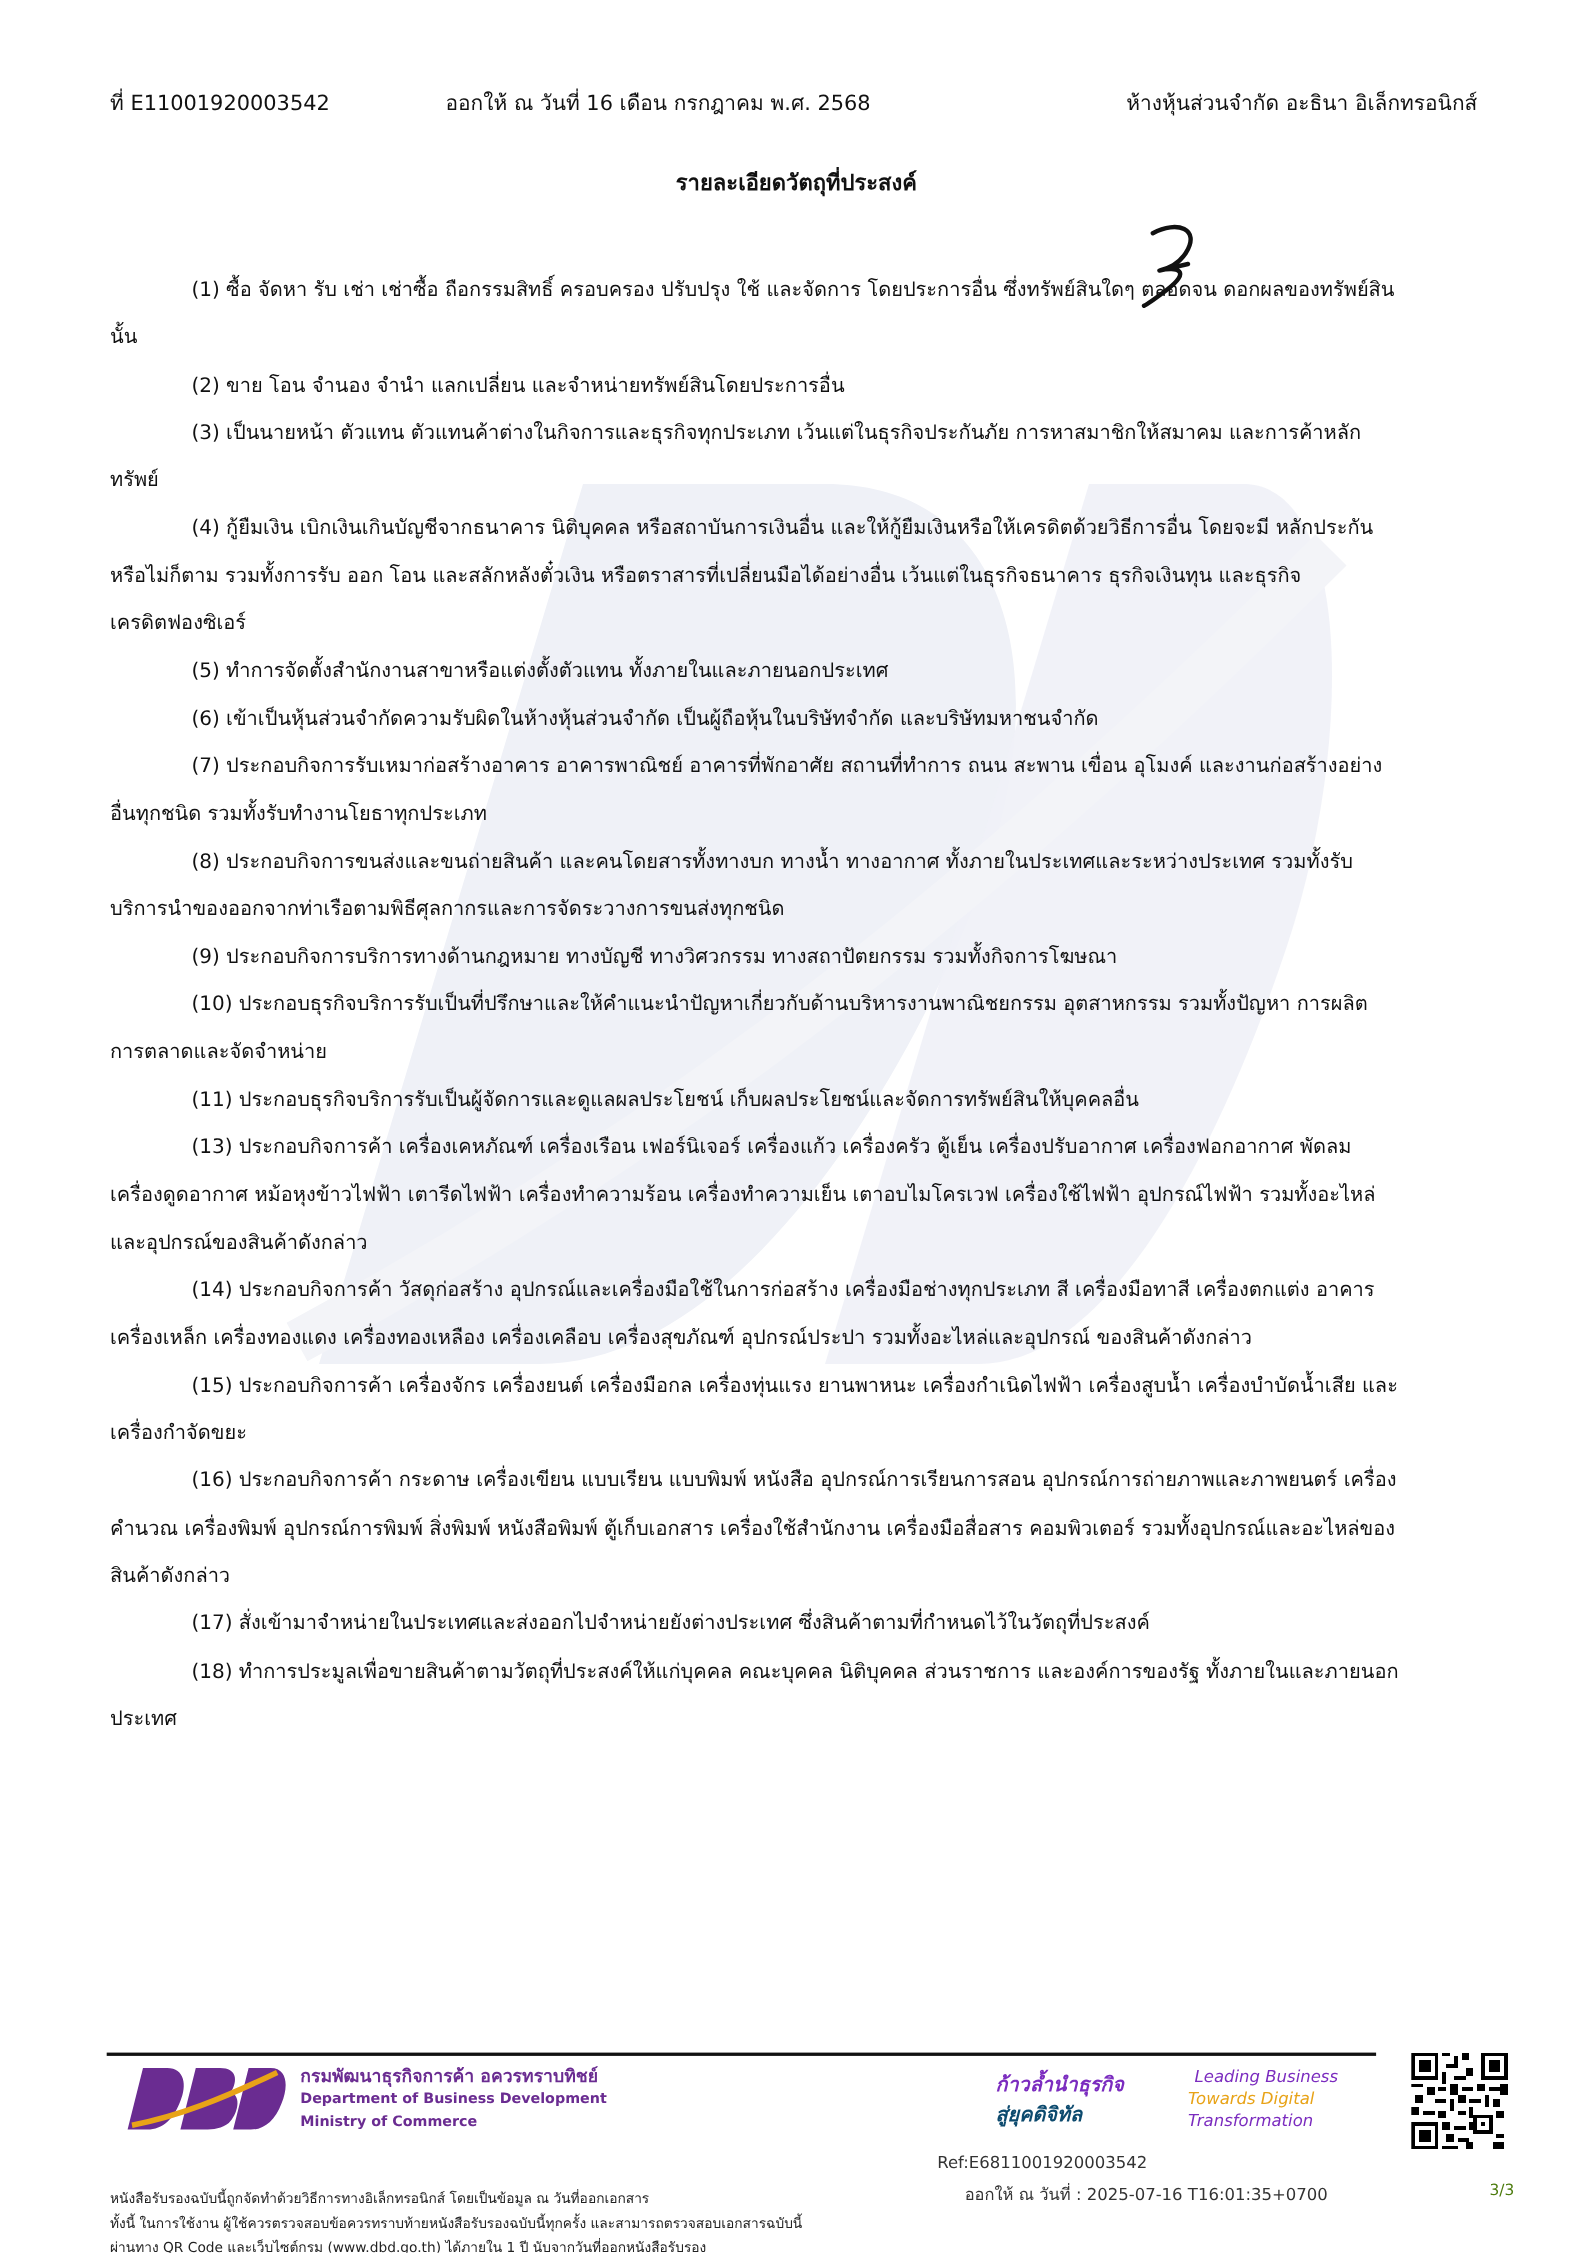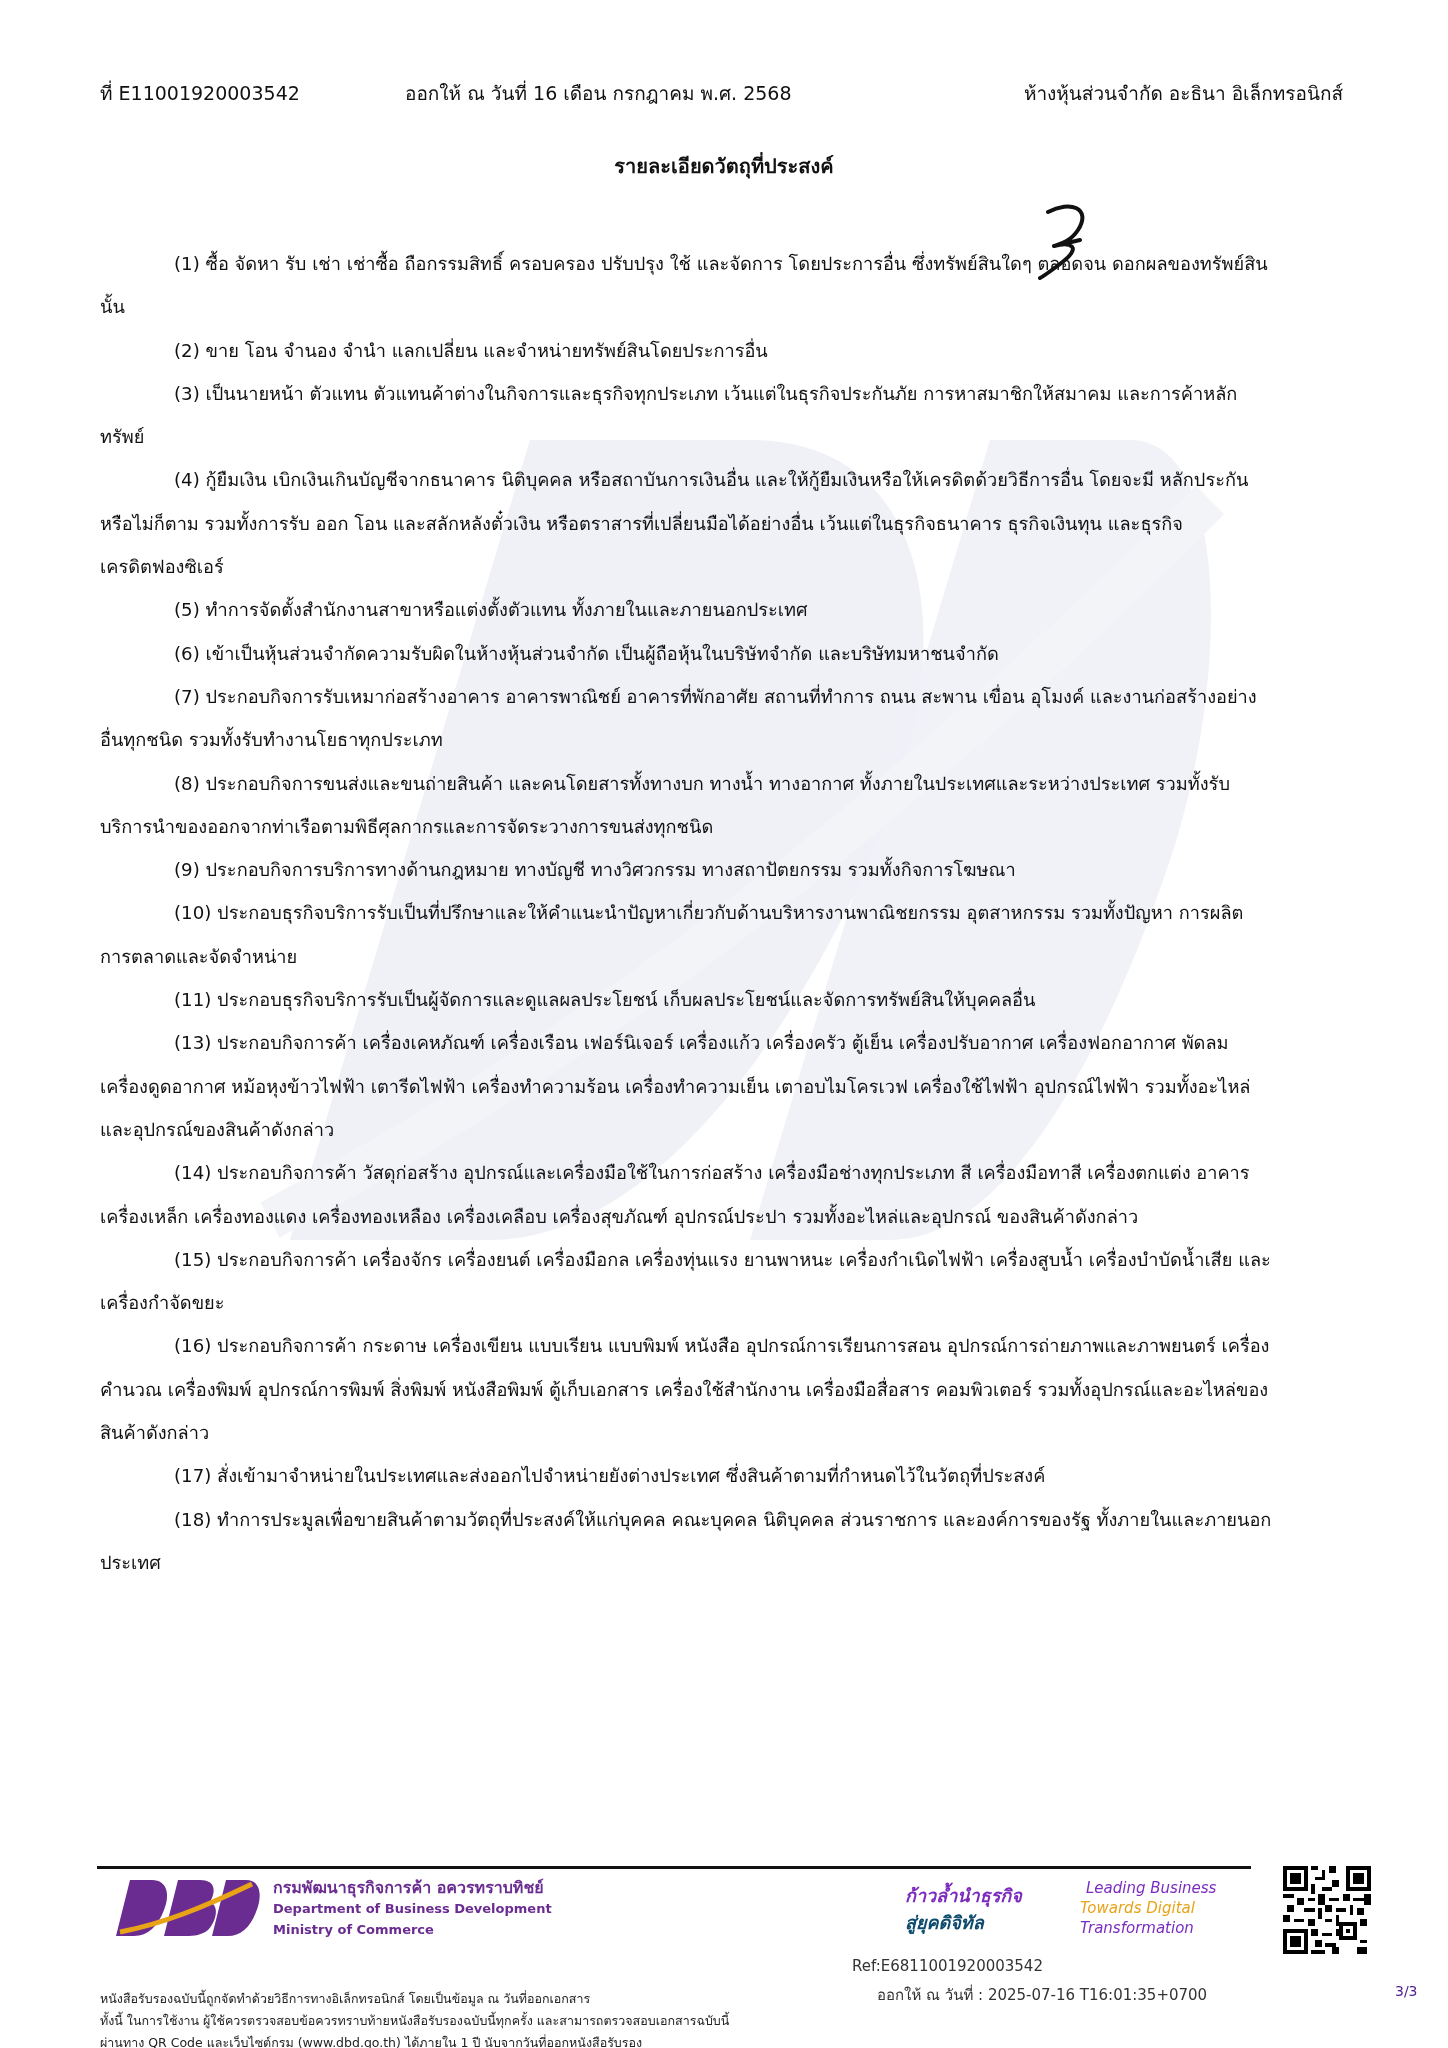--- a/index.html
+++ b/index.html
@@ -52,21 +52,21 @@
   .slogan-en .l1 { color: #7b2cbf; padding-left: 6px; }
   .slogan-en .l2 { color: #e8a317; }
   .slogan-en .l3 { color: #7b2cbf; }
   .qr { position: absolute; left: 1283px; top: 1866px; width: 88px; height: 88px; z-index: 2; }
   .disclaimer {
     position: absolute; left: 100px; top: 1960px; z-index: 2; font-size: 12.5px;
     line-height: 22px; color: #222; margin-top: 28px;
   }
   .ref { position: absolute; left: 852px; top: 1957px; font-size: 15px; color: #333; z-index: 2; }
   .issued-ts { position: absolute; left: 877px; top: 1983px; font-size: 15px; color: #333; z-index: 2; }
-  .page-no { position: absolute; left: 1354px; top: 1983px; font-size: 14px; color: #4c1d95; z-index: 2; margin-left: 41px; }
+  .page-no { position: absolute; left: 1354px; top: 1983px; font-size: 14px; color: #4d7c0f; z-index: 2; }
 </style>
 </head>
 <body>
 
 <svg class="watermark" viewBox="0 0 1000 900">
   <g fill="#eff1f7">
     <path d="M60 860 L300 60 L520 60 C700 60 740 260 640 480 C560 660 420 860 260 860 Z"></path>
     <path d="M520 860 L760 60 L900 60 C1000 60 1000 300 940 480 C880 660 780 860 660 860 Z" opacity="0.9"></path>
   </g>
   <path d="M40 840 C300 700 600 500 980 120" stroke="#f3f4f8" stroke-width="40" fill="none"></path>

